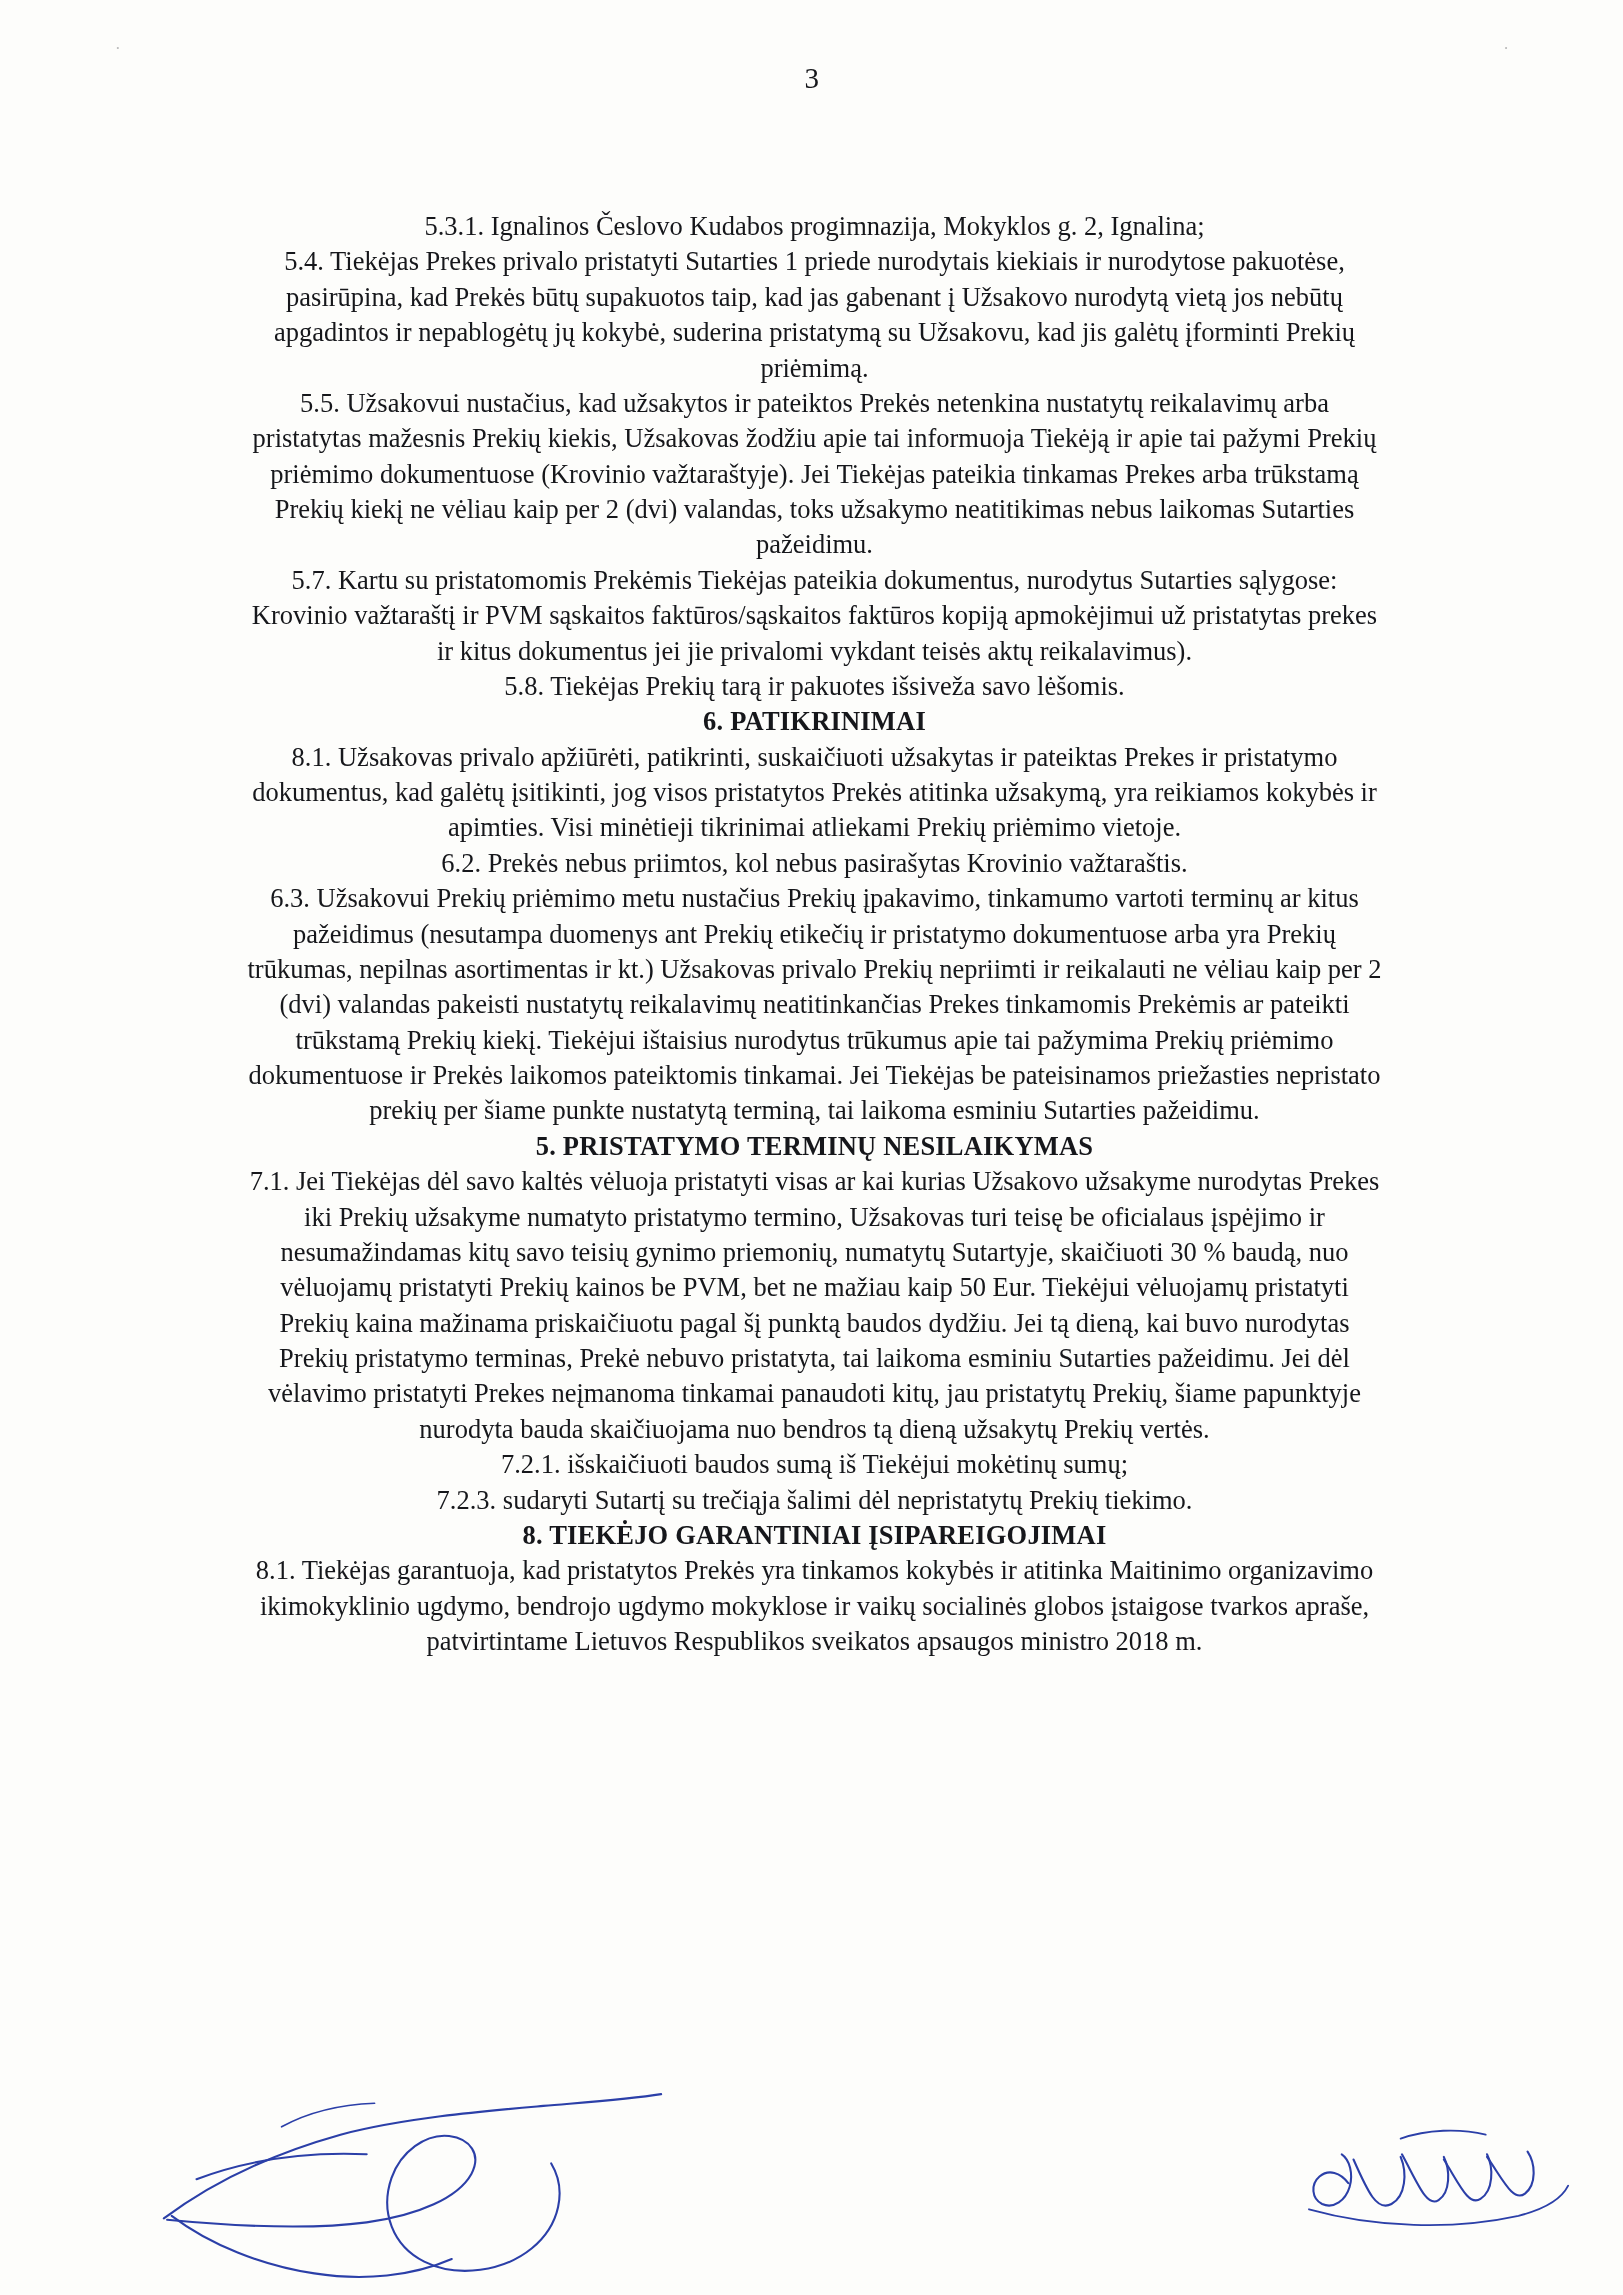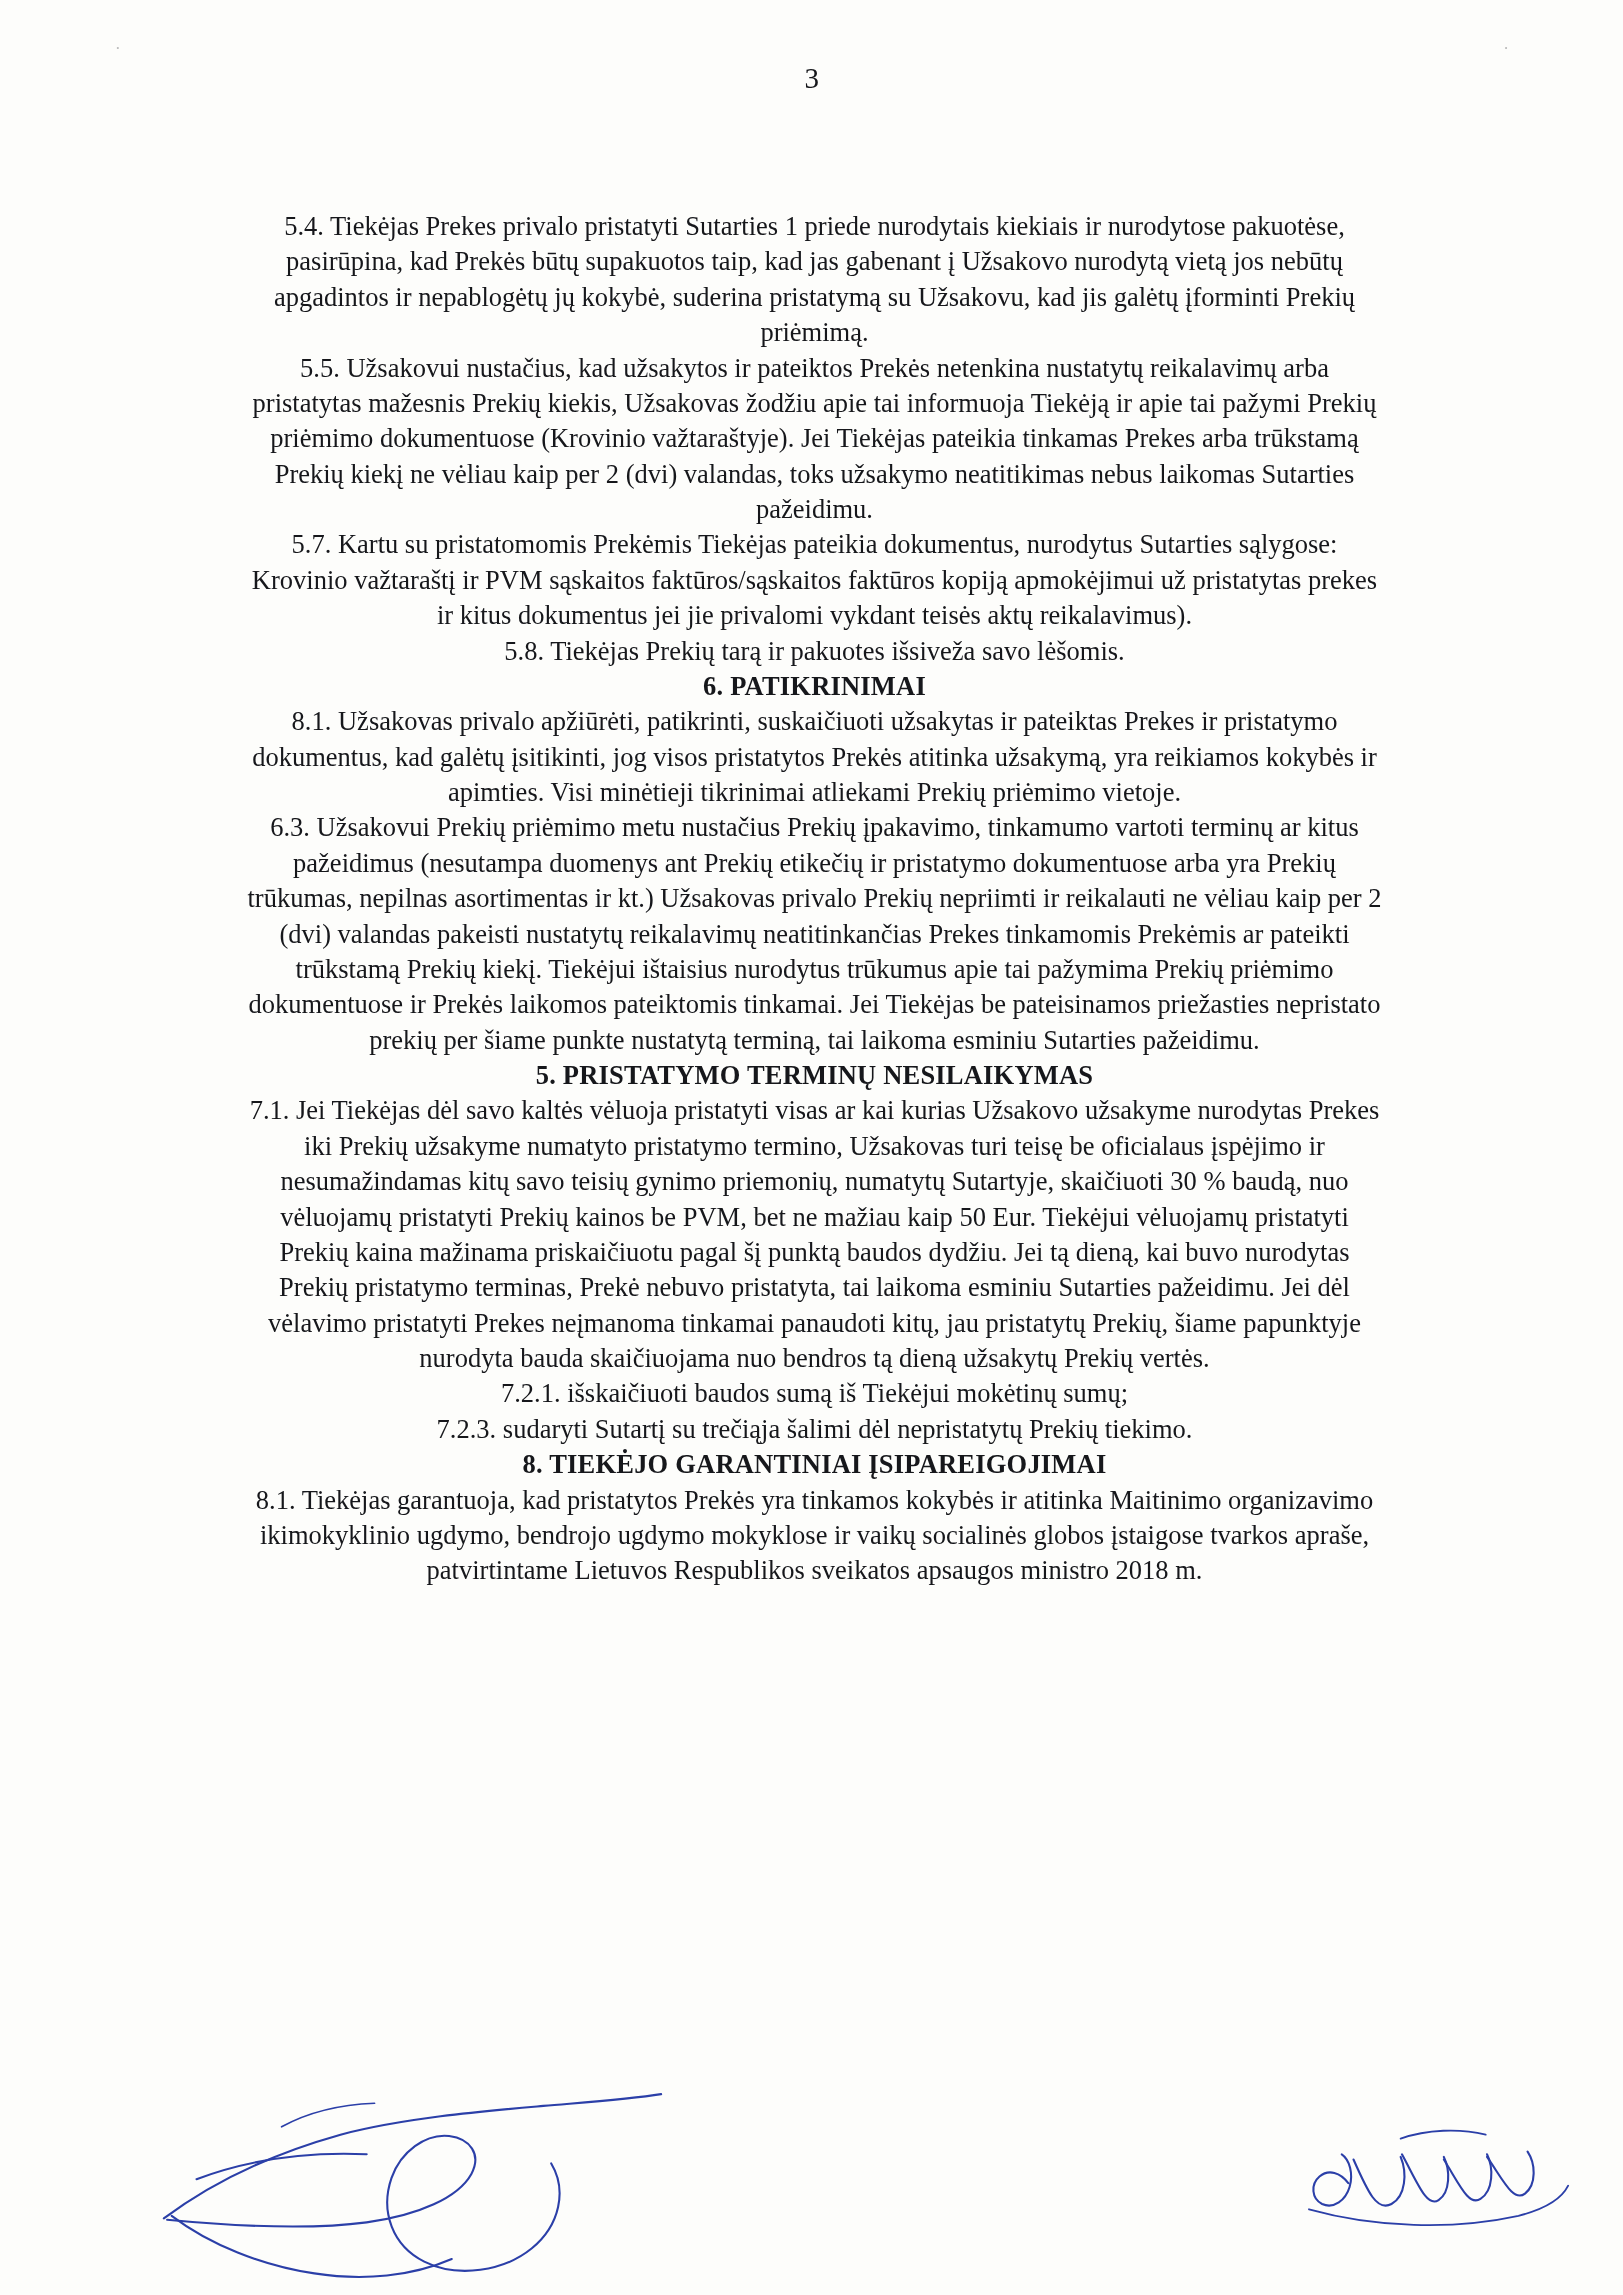--- a/index.html
+++ b/index.html
@@ -74,26 +74,28 @@
 <body>
 
 <div class="page">
 
   <div class="page-number">3</div>
 
   <div class="margin-mark" style="left:115px; top:39px;">·</div>
   <div class="margin-mark" style="right:115px; top:39px;">·</div>
 
   <div class="content">
+    <p class="ind-deep">5.3.1.   Ignalinos Česlovo Kudabos progimnazija, Mokyklos g. 2, Ignalina;</p>
     <p class="ind-deep">5.4. Tiekėjas Prekes privalo pristatyti Sutarties 1 priede nurodytais kiekiais ir nurodytose pakuotėse, pasirūpina, kad Prekės būtų supakuotos taip, kad jas gabenant į Užsakovo nurodytą vietą jos nebūtų apgadintos ir nepablogėtų jų kokybė, suderina pristatymą su Užsakovu, kad jis galėtų įforminti Prekių priėmimą.</p>
     <p class="ind-deep">5.5. Užsakovui nustačius, kad užsakytos ir pateiktos Prekės netenkina nustatytų reikalavimų arba pristatytas mažesnis Prekių kiekis, Užsakovas žodžiu apie tai informuoja Tiekėją ir apie tai pažymi Prekių priėmimo dokumentuose (Krovinio važtaraštyje). Jei Tiekėjas pateikia tinkamas Prekes arba trūkstamą Prekių kiekį ne vėliau kaip per 2 (dvi) valandas, toks užsakymo neatitikimas nebus laikomas Sutarties pažeidimu.</p>
     <p class="ind-deep">5.7. Kartu su pristatomomis Prekėmis Tiekėjas pateikia dokumentus, nurodytus Sutarties sąlygose: Krovinio važtaraštį ir PVM sąskaitos faktūros/sąskaitos faktūros kopiją apmokėjimui už pristatytas prekes ir kitus dokumentus jei jie privalomi vykdant teisės aktų reikalavimus).</p>
     <p class="ind-deep">5.8. Tiekėjas Prekių tarą ir pakuotes išsiveža savo lėšomis.</p>
     <p class="heading">6.   PATIKRINIMAI</p>
     <p class="ind-deep">8.1. Užsakovas privalo apžiūrėti, patikrinti, suskaičiuoti užsakytas ir pateiktas Prekes ir pristatymo dokumentus, kad galėtų įsitikinti, jog visos pristatytos Prekės atitinka užsakymą, yra reikiamos kokybės ir apimties. Visi minėtieji tikrinimai atliekami Prekių priėmimo vietoje.</p>
+    <p class="ind-deep">6.2. Prekės nebus priimtos, kol nebus pasirašytas Krovinio važtaraštis.</p>
     <p class="ind-deep">6.3. Užsakovui Prekių priėmimo metu nustačius Prekių įpakavimo, tinkamumo vartoti terminų ar kitus pažeidimus (nesutampa duomenys ant Prekių etikečių ir pristatymo dokumentuose arba yra Prekių trūkumas, nepilnas asortimentas ir kt.) Užsakovas privalo Prekių nepriimti ir reikalauti ne vėliau kaip per 2 (dvi) valandas pakeisti nustatytų reikalavimų neatitinkančias Prekes tinkamomis Prekėmis ar pateikti trūkstamą Prekių kiekį. Tiekėjui ištaisius nurodytus trūkumus apie tai pažymima Prekių priėmimo dokumentuose ir Prekės laikomos pateiktomis tinkamai. Jei Tiekėjas be pateisinamos priežasties nepristato prekių per šiame punkte nustatytą terminą, tai laikoma esminiu Sutarties pažeidimu.</p>
     <p class="heading">5.   PRISTATYMO TERMINŲ NESILAIKYMAS</p>
     <p class="ind-deep">7.1. Jei Tiekėjas dėl savo kaltės vėluoja pristatyti visas ar kai kurias Užsakovo užsakyme nurodytas Prekes iki Prekių užsakyme numatyto pristatymo termino, Užsakovas turi teisę be oficialaus įspėjimo ir nesumažindamas kitų savo teisių gynimo priemonių, numatytų Sutartyje, skaičiuoti 30 % baudą, nuo vėluojamų pristatyti Prekių kainos be PVM, bet ne mažiau kaip 50 Eur. Tiekėjui vėluojamų pristatyti Prekių kaina mažinama priskaičiuotu pagal šį punktą baudos dydžiu. Jei tą dieną, kai buvo nurodytas Prekių pristatymo terminas, Prekė nebuvo pristatyta, tai laikoma esminiu Sutarties pažeidimu. Jei dėl vėlavimo pristatyti Prekes neįmanoma tinkamai panaudoti kitų, jau pristatytų Prekių, šiame papunktyje nurodyta bauda skaičiuojama nuo bendros tą dieną užsakytų Prekių vertės.</p>
     <p class="ind-deep">7.2.1. išskaičiuoti baudos sumą iš Tiekėjui mokėtinų sumų;</p>
     <p class="ind-deep">7.2.3. sudaryti Sutartį su trečiąja šalimi dėl nepristatytų Prekių tiekimo.</p>
     <p class="heading">8.   TIEKĖJO GARANTINIAI ĮSIPAREIGOJIMAI</p>
     <p class="ind-deep">8.1. Tiekėjas garantuoja, kad pristatytos Prekės yra tinkamos kokybės ir atitinka Maitinimo organizavimo ikimokyklinio ugdymo, bendrojo ugdymo mokyklose ir vaikų socialinės globos įstaigose tvarkos apraše, patvirtintame Lietuvos Respublikos sveikatos apsaugos ministro 2018 m.</p>
   </div>
 
   <svg class="signature-layer" viewBox="0 0 2481 3507">

